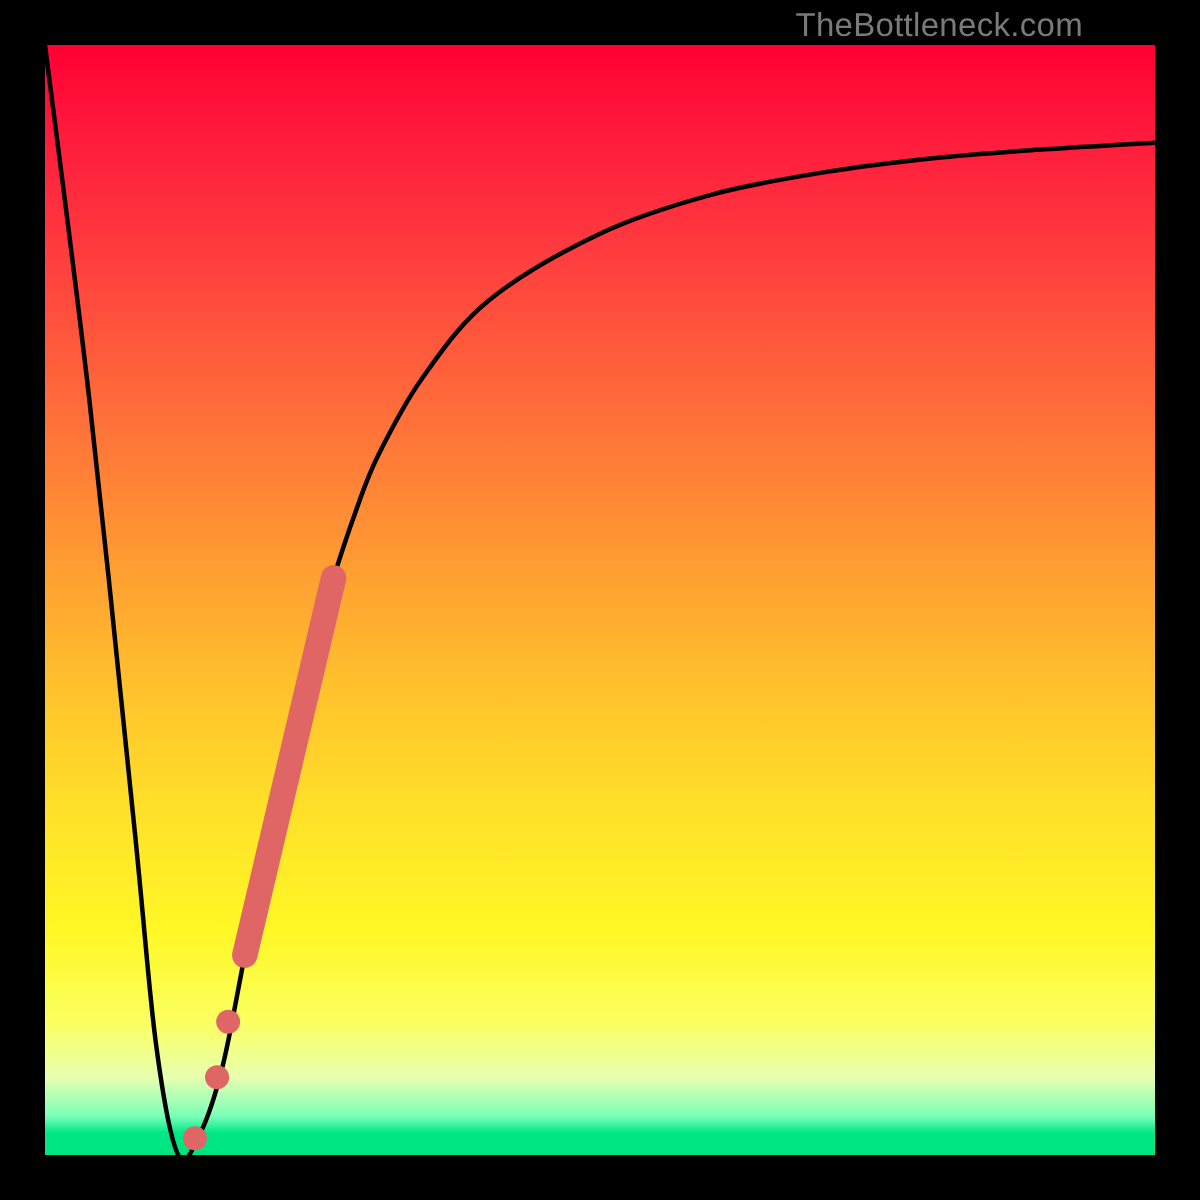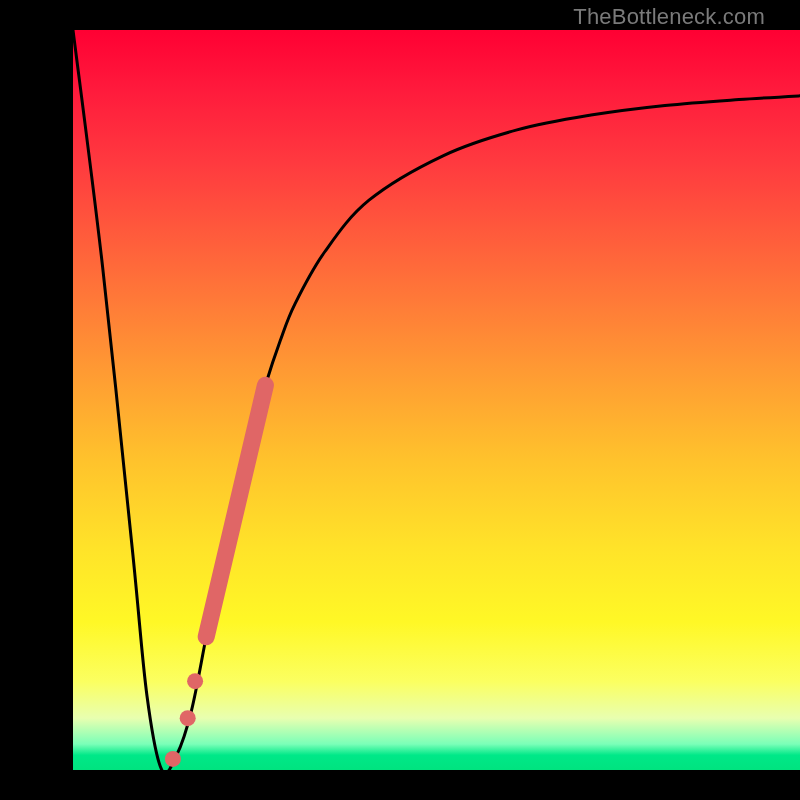--- a/index.html
+++ b/index.html
@@ -9,21 +9,20 @@
     height: 800px;
     overflow: hidden;
     background: #000;
     font-family: Arial, Helvetica, sans-serif;
   }
   .frame {
     position: relative;
     width: 732px;
     height: 800px;
     background: #000;
-    margin-left: 43px;
   }
   .plot {
     position: absolute;
     left: 30px;
     top: 30px;
     width: 740px;
     height: 740px;
     
     background: linear-gradient(
       to bottom,

